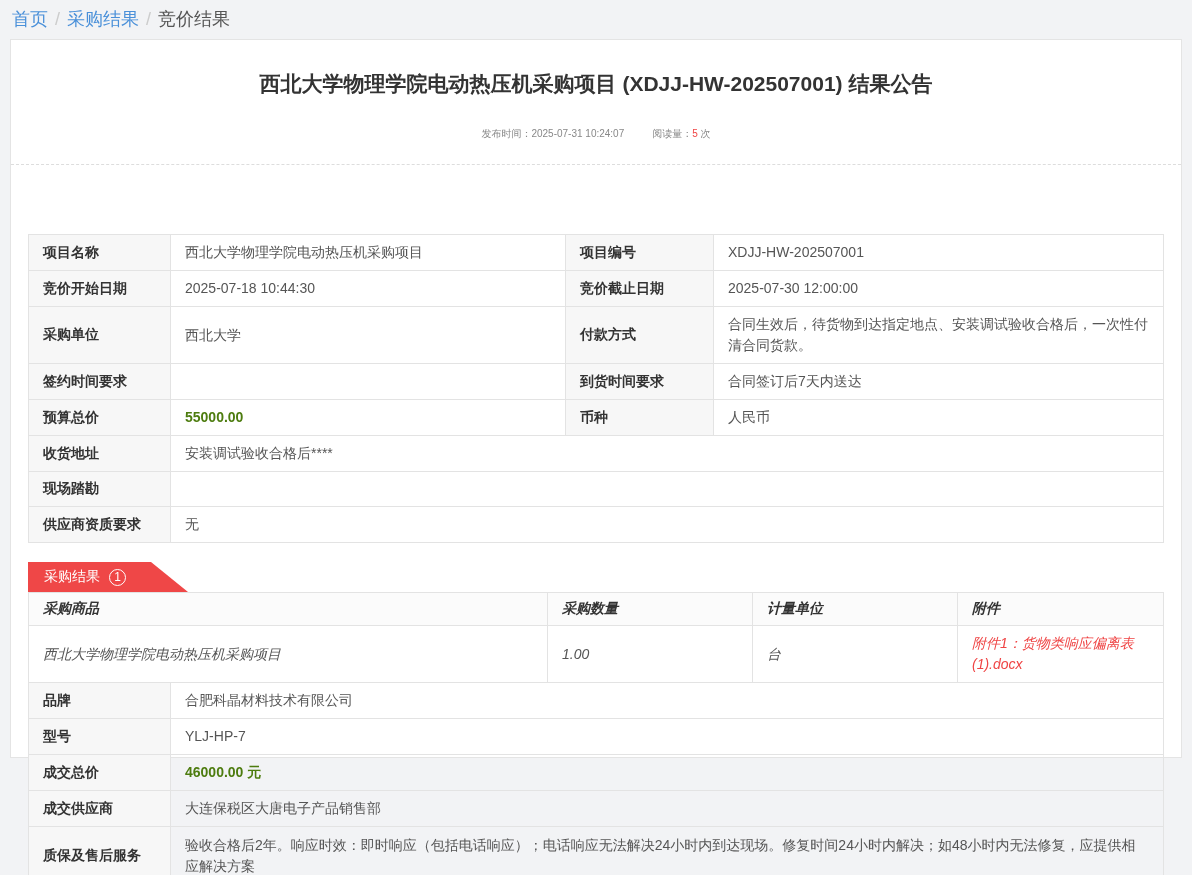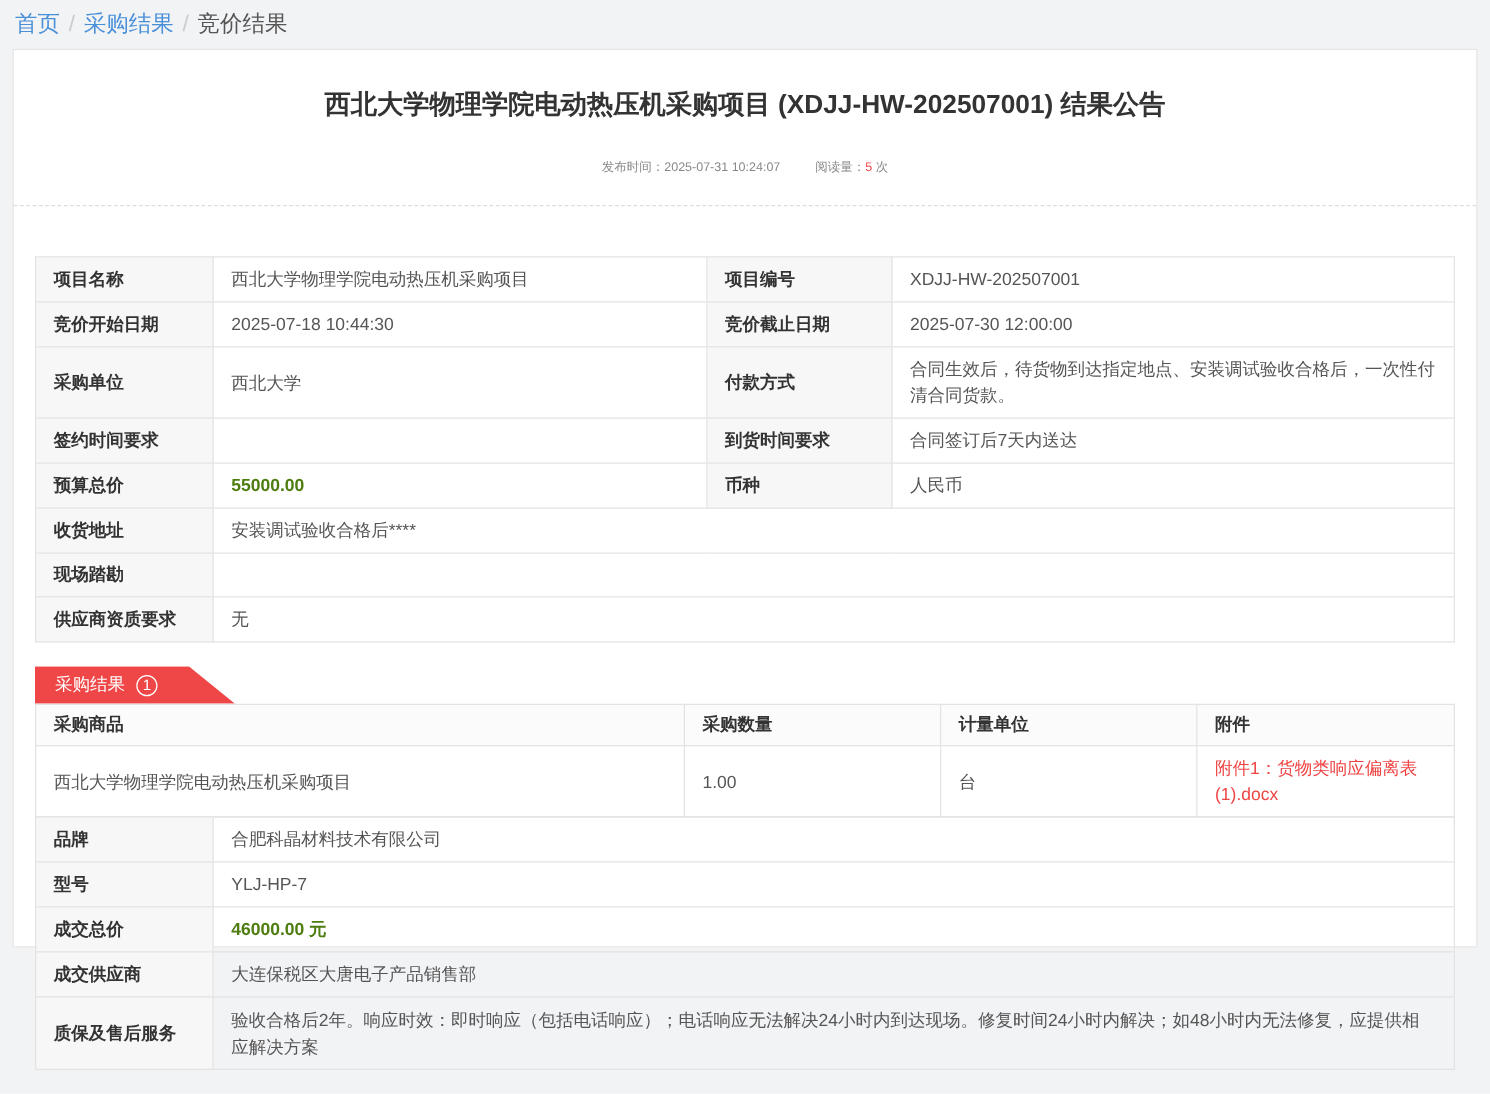--- a/index.html
+++ b/index.html
@@ -27,38 +27,38 @@
   .meta { margin-top:29px; text-align:center; font-size:10px; color:#888; }
   .meta .gap { display:inline-block; width:28px; }
   .meta .red { color:#f04343; }
   .dashed-divider { margin-top:23px; border-bottom:1px dashed #ddd; height:0; }
   .content { padding:0 17px; }
   
   table { border-collapse:collapse; width:100%; table-layout:fixed; font-size:14px; }
   th, td { border:1px solid #e3e3e3; padding:7px 14px; vertical-align:middle; }
   th { background:#f7f7f7; font-weight:bold; text-align:left; color:#333; }
   td { color:#555; line-height:21px; }
-  .t1 { margin-top:40px; }
+  .t1 { margin-top:69px; }
   .t1 tr { height:35px; }
   .t1 tr.tall { height:54px; }
   .red-val { color:#4d7c0f; font-weight:bold; }
   
   .badge {
     margin-top:19px; width:160px; height:30px; background:#ef4747;
     clip-path:polygon(0 0, 123px 0, 160px 100%, 0 100%);
     display:flex; align-items:center; padding-left:16px; gap:9px;
     color:#fff; font-size:14px;
   }
   .badge .num {
     width:17px; height:17px; border:1px solid #fff; border-radius:50%;
     display:flex; align-items:center; justify-content:center;
     font-size:12px; line-height:1;
   }
   
-  .t2 { margin-top:0; }
+  .t2 { margin-top:0;font-style:italic; }
   .t2 thead tr { height:33px; }
   .t2 thead th { background:#fbfbfb; }
   .t2 tbody tr.product { height:55px; }
   .t2 a { color:#ef4444; text-decoration:none; cursor:pointer; }
   .t3 { margin-top:-1px; }
   .t3 tr { height:35px; }
   .t3 tr.tall2 { height:58px;padding-left:44px; }
 </style>
 </head>
 <body>

